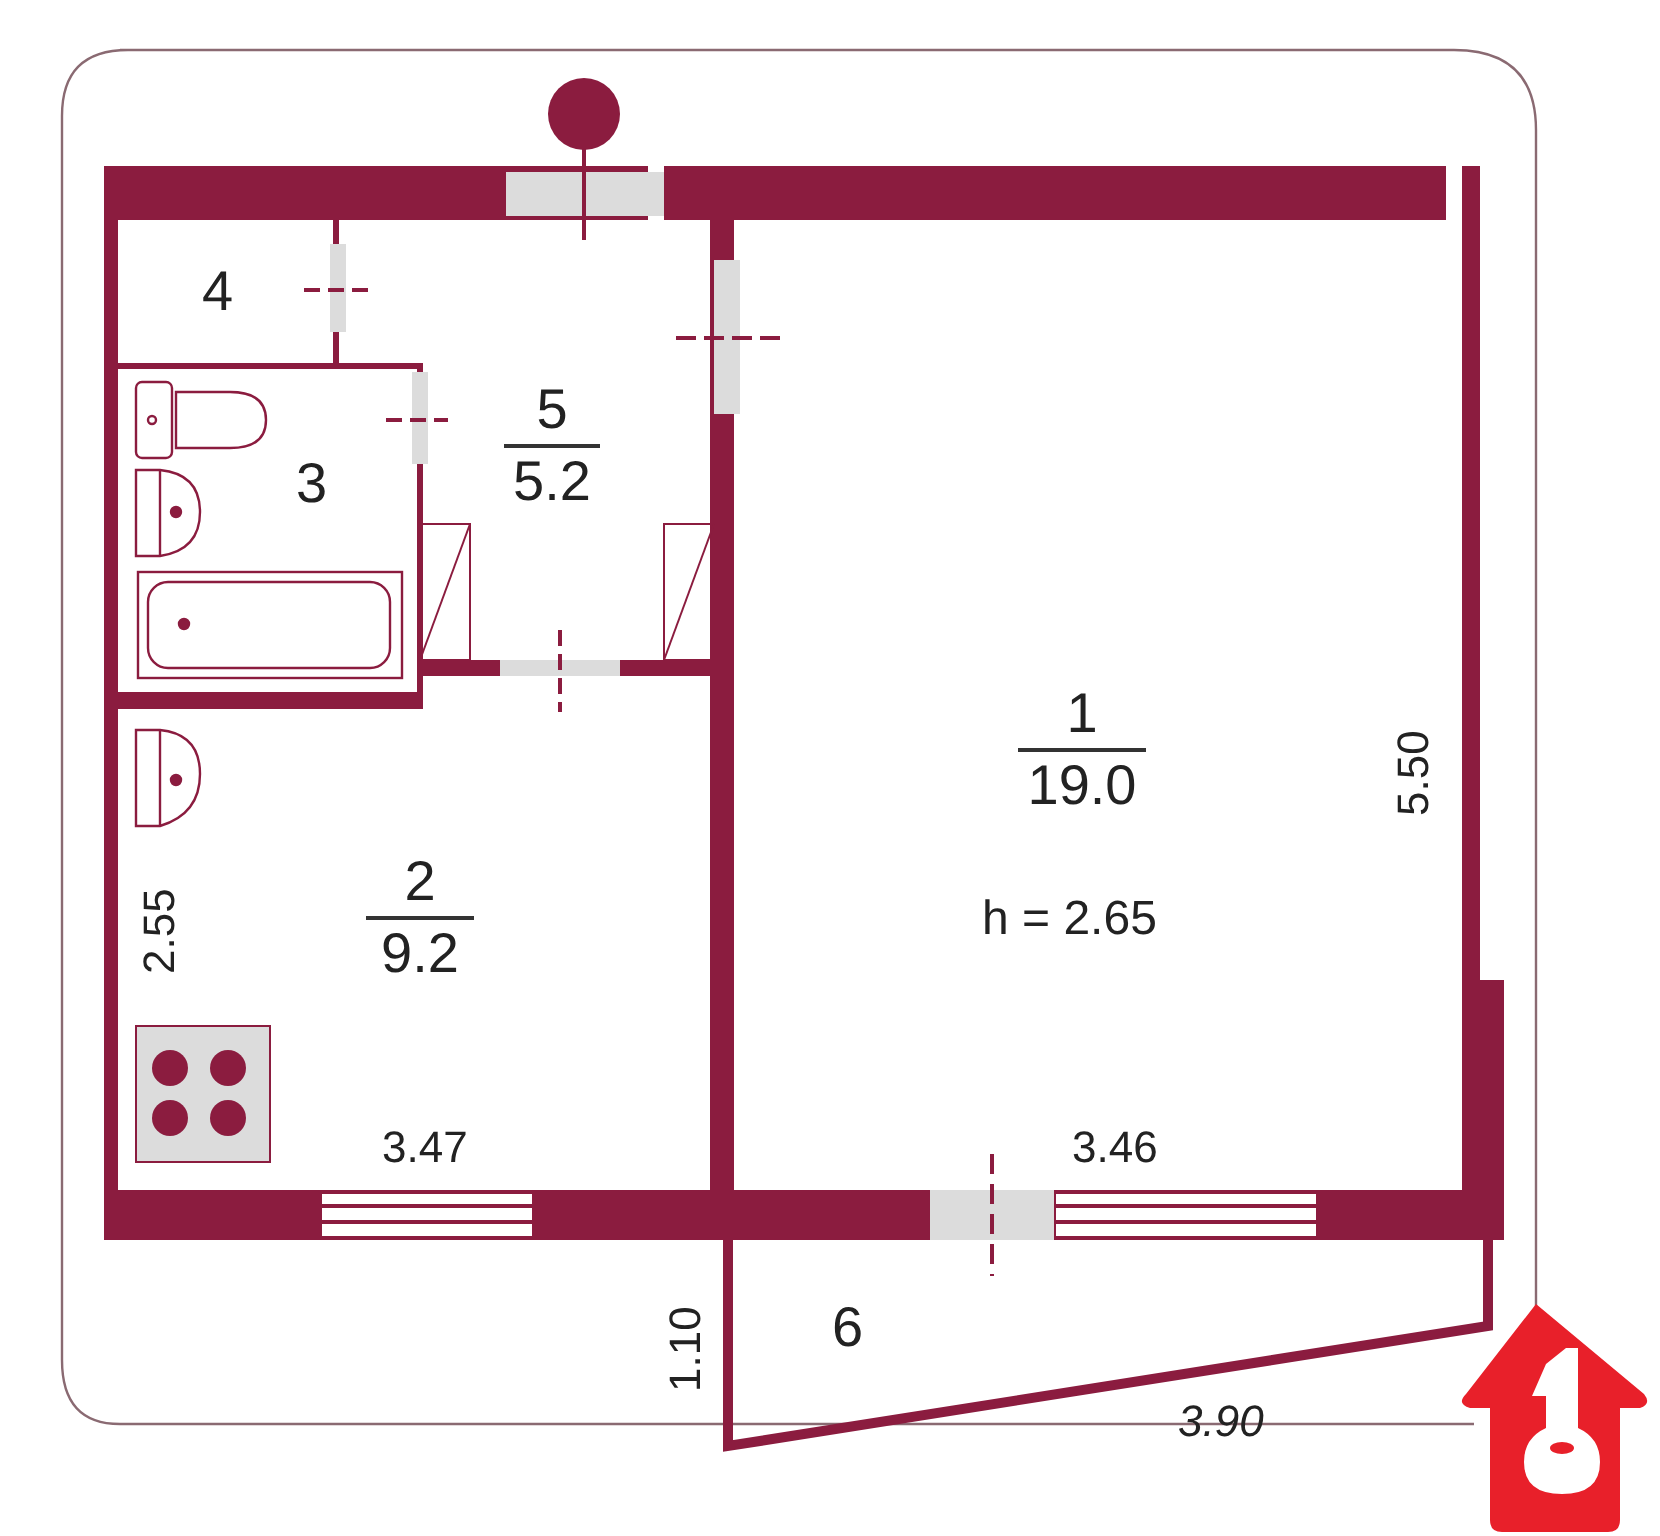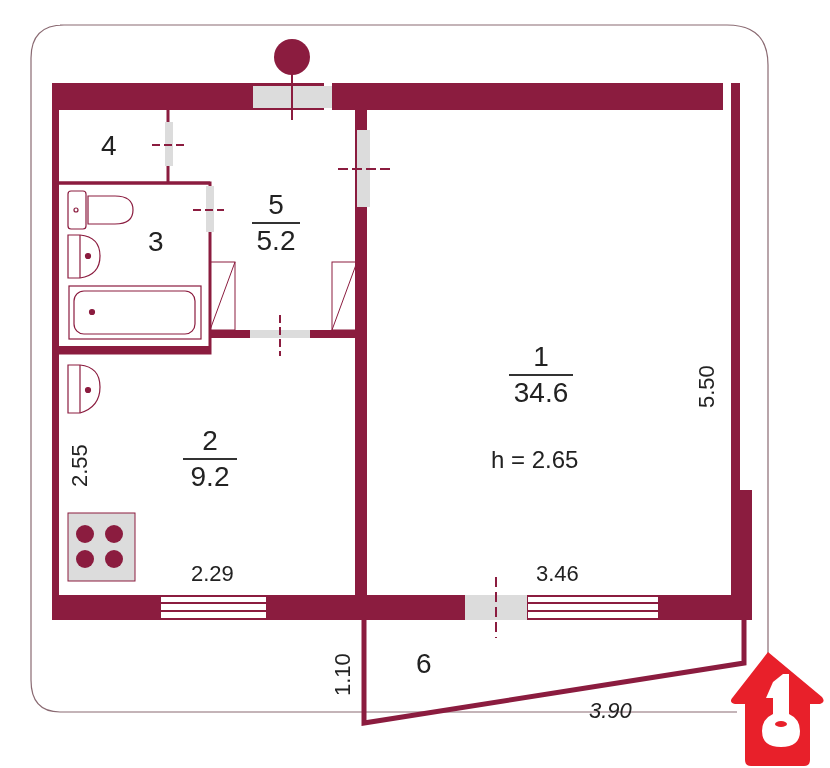--- a/index.html
+++ b/index.html
@@ -121,32 +121,32 @@
 
 <div class="frac" style="left:248px;top:191px;width:56px;">
   <div class="lbl room-num" style="position:static;">5</div>
   <div class="bar" style="width:48px;"></div>
   <div class="lbl room-area" style="position:static;">5.2</div>
 </div>
 
 <div class="frac" style="left:505px;top:343px;width:72px;">
   <div class="lbl room-num" style="position:static;">1</div>
   <div class="bar" style="width:64px;"></div>
-  <div class="lbl room-area" style="position:static;">34.6</div>
+  <div class="lbl room-area" style="position:static;">19.0</div>
 </div>
 
 <div class="frac" style="left:180px;top:427px;width:60px;">
   <div class="lbl room-num" style="position:static;">2</div>
   <div class="bar" style="width:54px;"></div>
   <div class="lbl room-area" style="position:static;">9.2</div>
 </div>
 
 <div class="lbl room-num" style="left:416px;top:650px;">6</div>
 
 <div class="lbl" style="left:491px;top:448px;font-size:24px;">h = 2.65</div>
 
-<div class="lbl dim" style="left:191px;top:563px;">2.29</div>
+<div class="lbl dim" style="left:191px;top:563px;">3.47</div>
 <div class="lbl dim" style="left:536px;top:563px;">3.46</div>
 <div class="lbl dim" style="left:589px;top:700px;font-style:italic;">3.90</div>
 
 <div class="lbl dim vert" style="left:69px;top:487px;">2.55</div>
 <div class="lbl dim vert" style="left:332px;top:696px;">1.10</div>
 <div class="lbl dim vert" style="left:696px;top:408px;">5.50</div>
 
 </body></html>

